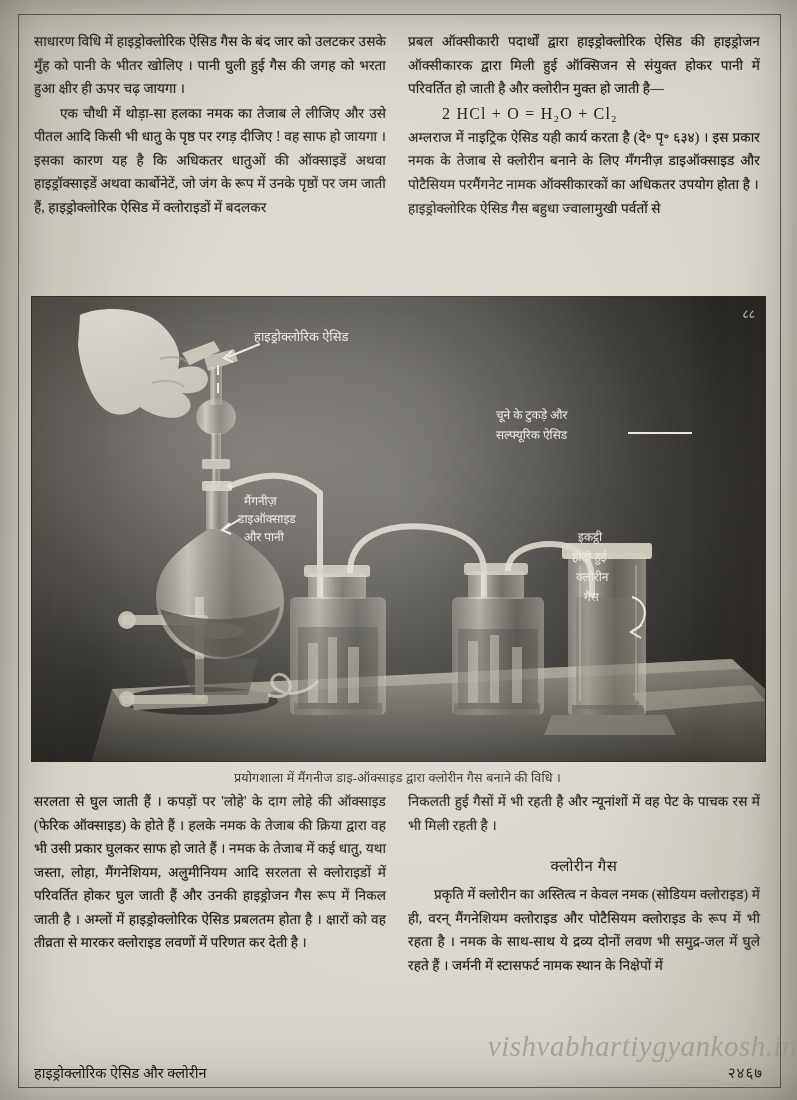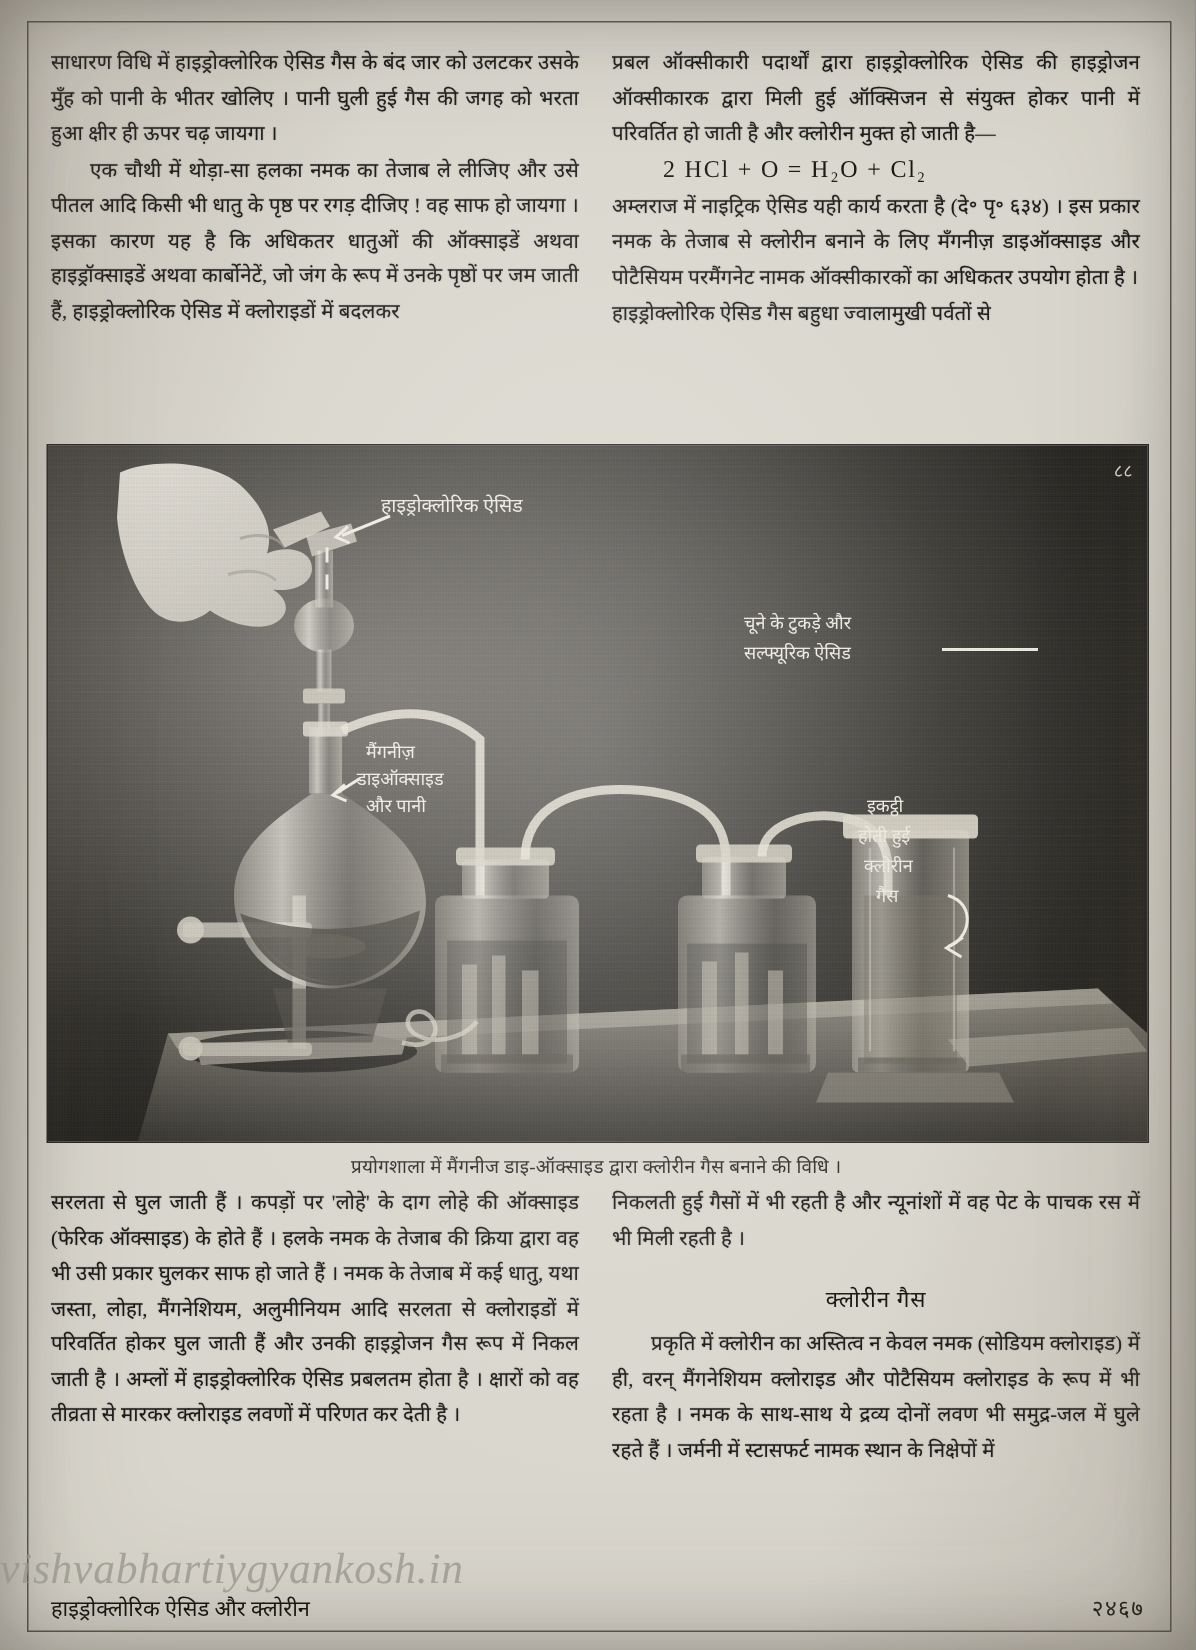--- a/index.html
+++ b/index.html
@@ -153,21 +153,21 @@
     align-items: flex-end;
     z-index: 5;
   }
   .footer-title { font-size: 14.5px; color: #16160f; }
   .footer-page { font-size: 15px; color: #16160f; letter-spacing: 1px; }
 
   .watermark {
     position: absolute;
     left: 0; right: 0;
     top: 1030px;
-    text-align: left;
+    text-align: right;
     font-family: "Liberation Serif", serif;
     font-style: italic;
     font-size: 29px;
     color: rgba(150,148,138,0.75);
     letter-spacing: 0.5px;
     z-index: 8;
     pointer-events: none;
   }
 </style>
 </head>

